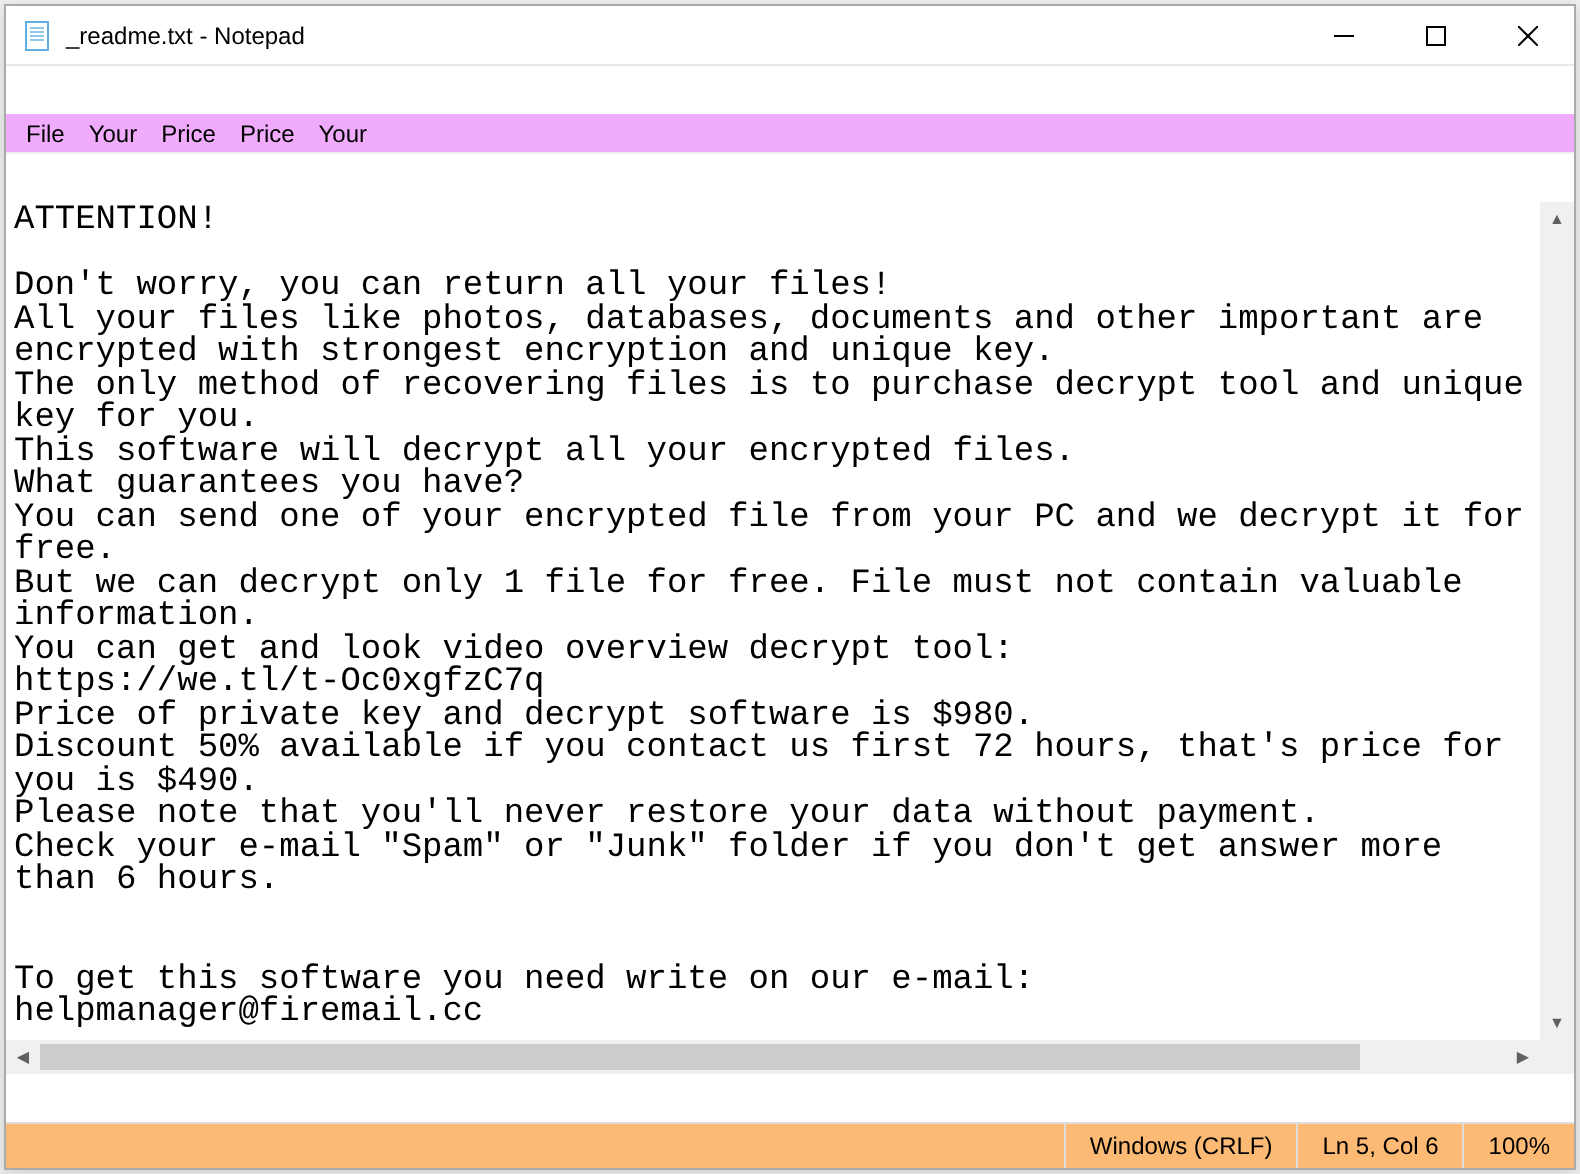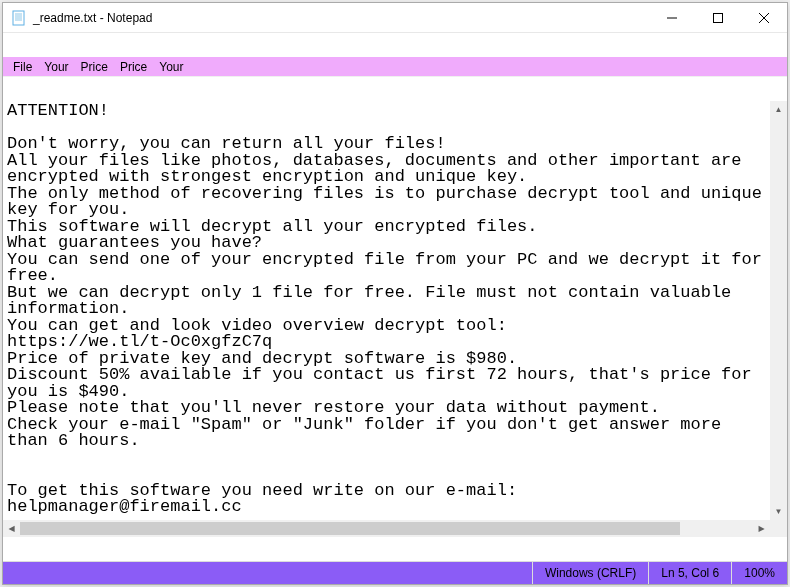--- a/index.html
+++ b/index.html
@@ -122,21 +122,21 @@
       background: #cdcdcd;
     }
     .scroll-corner {
       position: absolute;
       right: 0; bottom: 0;
       width: 17px; height: 17px;
       background: #f0f0f0;
     }
     .statusbar {
       height: 23px;
-      background: #8b5cf6;
+      background: #fdba74;
       border-top: 1px solid #dcdcdc;
       display: flex;
       align-items: center;
       font-size: 12px;
       color: #000;
     }
     .status-spacer { flex: 1; }
     .status-panel {
       padding: 0 12px;
       border-left: 1px solid #dcdcdc;

